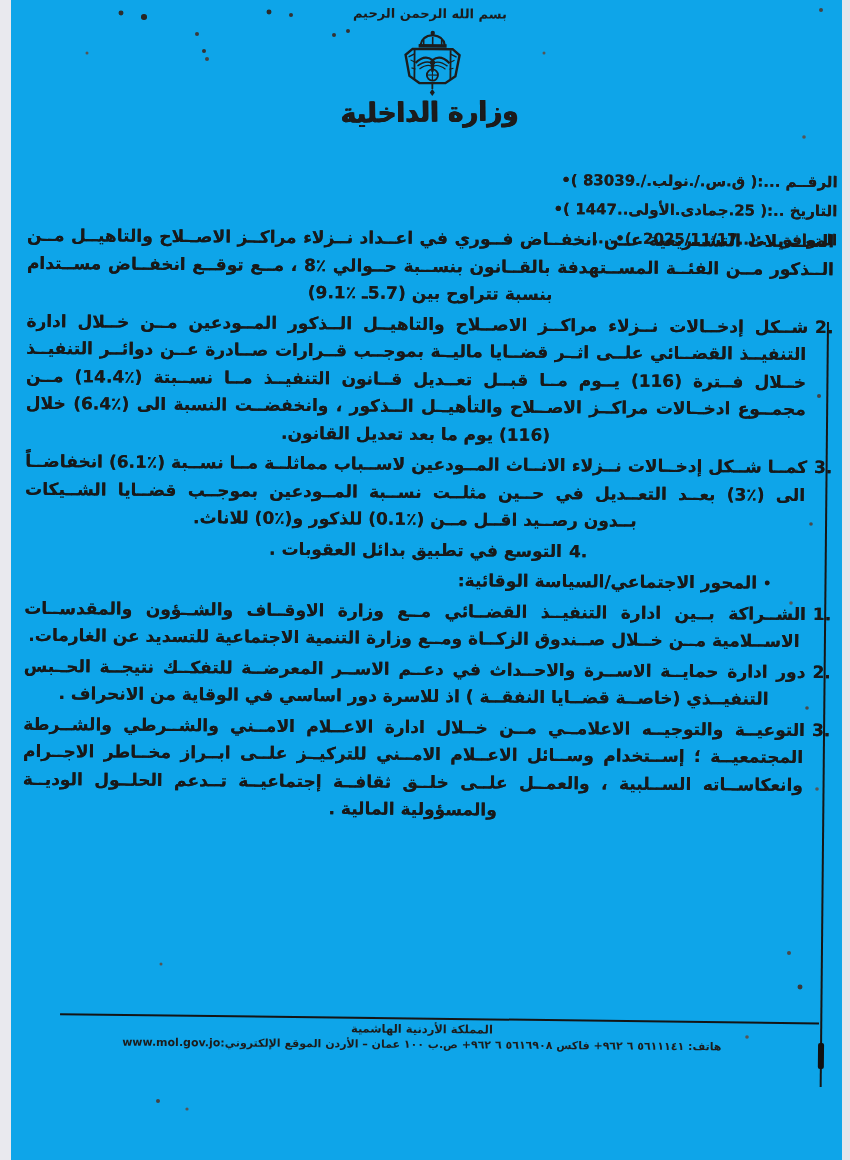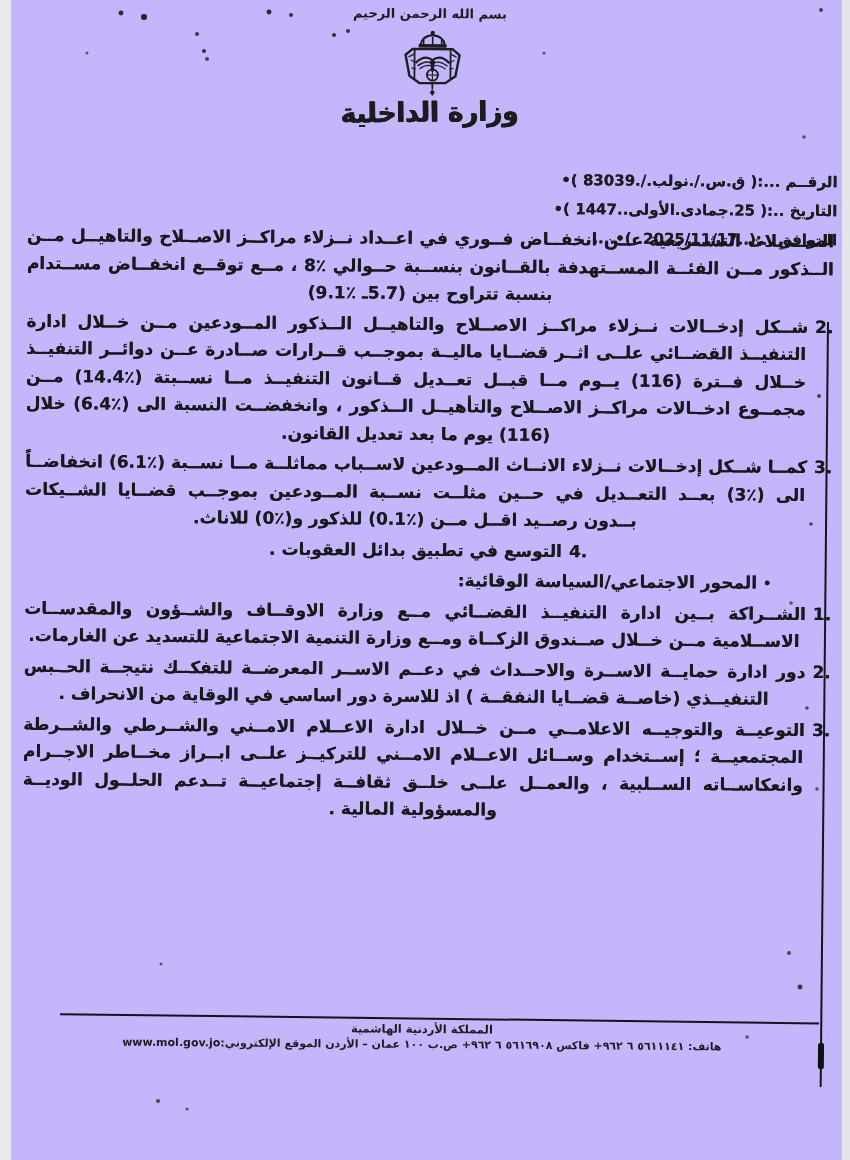--- a/index.html
+++ b/index.html
@@ -1,18 +1,18 @@
 <!DOCTYPE html>
 <html lang="ar"><head>
 <meta charset="utf-8">
 <style>
   html,body{margin:0;padding:0;background:#ffffff;}
   .page{
     position:relative; width:850px; height:1160px; overflow:hidden;
-    background:#c4b5fd; color:#1c1c1c;
+    background:#0ea5e9; color:#1c1c1c;
     font-family:"DejaVu Sans", sans-serif;
   }
   
   .edge-left{position:absolute;left:0;top:0;width:11px;height:1160px;background:#e9e9ee;}
   .edge-right{position:absolute;right:0;top:0;width:8px;height:1160px;background:#e5e5ec;}
   .scan-edge-line{
     position:absolute;left:827px;top:322px;width:2px;height:765px;background:#161616;
     transform:rotate(0.55deg);transform-origin:top center;
   }
   .scan-edge-line::after{

